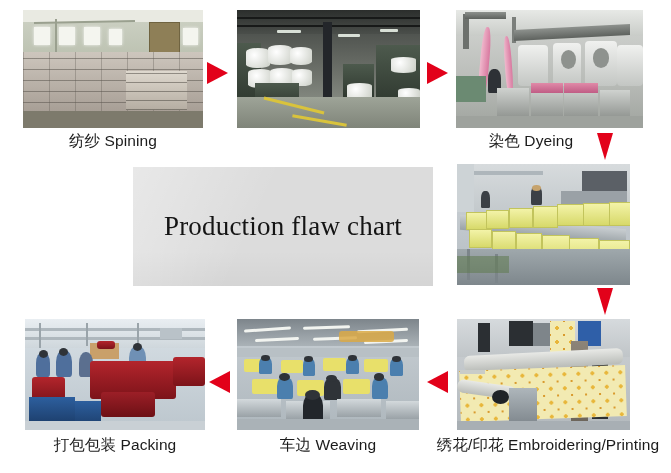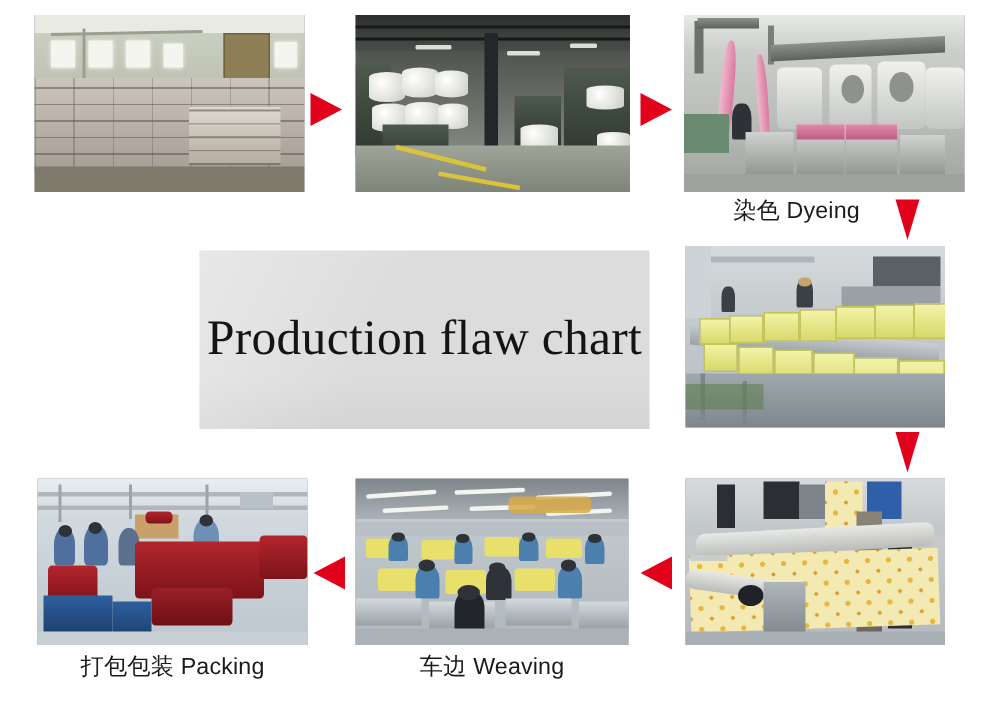--- a/index.html
+++ b/index.html
@@ -82,21 +82,21 @@
     background: #dcdcdc;
     background-image:
       linear-gradient(115deg, rgba(255,255,255,.35) 0%, rgba(255,255,255,0) 42%),
       linear-gradient(0deg, rgba(0,0,0,.035) 0%, rgba(0,0,0,0) 30%);
     display: flex;
     align-items: center;
     justify-content: center;
   }
   #title-plate .title-text {
     font-family: "Liberation Serif", "DejaVu Serif", serif;
-    font-size: 33px;
+    font-size: 27px;
     color: #141414;
     letter-spacing: 0.2px;
     white-space: nowrap;
   }
 
   
   .sp-wall   { left:0; top:0; width:100%; height:46%; background:linear-gradient(180deg,#cfd3c6,#b9bfae); }
   .sp-ceil   { left:0; top:0; width:100%; height:10%; background:#e9eae2; }
   .sp-win    { background:#f4f5ef; box-shadow:0 0 3px rgba(255,255,255,.8); }
   .sp-door   { background:#8e7f57; border:1px solid #6f6340; }
@@ -186,20 +186,21 @@
       <div class="layer sp-win" style="left:48%; top:16%; width:7%;  height:14%;"></div>
       <div class="layer sp-door" style="left:70%; top:10%; width:16%; height:28%;"></div>
       <div class="layer sp-win" style="left:89%; top:15%; width:8%;  height:15%;"></div>
       <div class="layer" style="left:6%; top:9%; width:56%; height:2px; background:#9aa08f; transform:rotate(-1.2deg);"></div>
       <div class="layer" style="left:18%; top:8%; width:2px; height:28%; background:#9aa08f;"></div>
       <div class="layer sp-bales"></div>
       <div class="layer sp-stack2"></div>
       <div class="layer sp-floor"></div>
     </div>
   </div>
+  <div class="caption" style="left:23px; top:133px; width:180px;">纺纱 Spining</div>
 
   <div class="arrow arrow-right" style="left:207px; top:62px;"></div>
 
   <div class="photo" style="left:237px; top:10px; width:183px; height:118px;">
     <div class="scene">
       <div class="layer wv-bg"></div>
       <div class="layer wv-roof"></div>
       <div class="layer" style="left:0; top:6%; width:100%; height:2px; background:#171918;"></div>
       <div class="layer" style="left:0; top:13%; width:100%; height:2px; background:#171918;"></div>
       <div class="layer wv-tube" style="left:22%; top:17%; width:13%; height:2.5%;"></div>
@@ -387,14 +388,15 @@
       <div class="layer pr-dark" style="left:78%; top:28%; width:9%; height:62%;"></div>
       <div class="layer pr-roller" style="left:4%; top:30%; width:92%; height:14%; transform:rotate(-3deg);"></div>
       <div class="layer pr-fabric" style="left:2%; top:44%; width:96%; height:46%; transform:rotate(-2deg);"></div>
       <div class="layer pr-roller" style="left:0; top:58%; width:34%; height:12%; transform:rotate(8deg);"></div>
       <div class="layer" style="left:20%; top:64%; width:10%; height:13%; background:#1f2327; border-radius:50%;"></div>
       <div class="layer" style="left:30%; top:62%; width:16%; height:34%; background:linear-gradient(180deg,#aeb6bb,#7d858b);"></div>
       <div class="layer" style="left:2%; top:46%; width:14%; height:4%; background:#c9ccc8;"></div>
       <div class="layer" style="left:0; top:92%; width:100%; height:8%; background:#a8afb4;"></div>
     </div>
   </div>
+  <div class="caption" style="left:425px; top:437px; width:246px;">绣花/印花 Embroidering/Printing</div>
 
 </div>
 
 </body></html>

